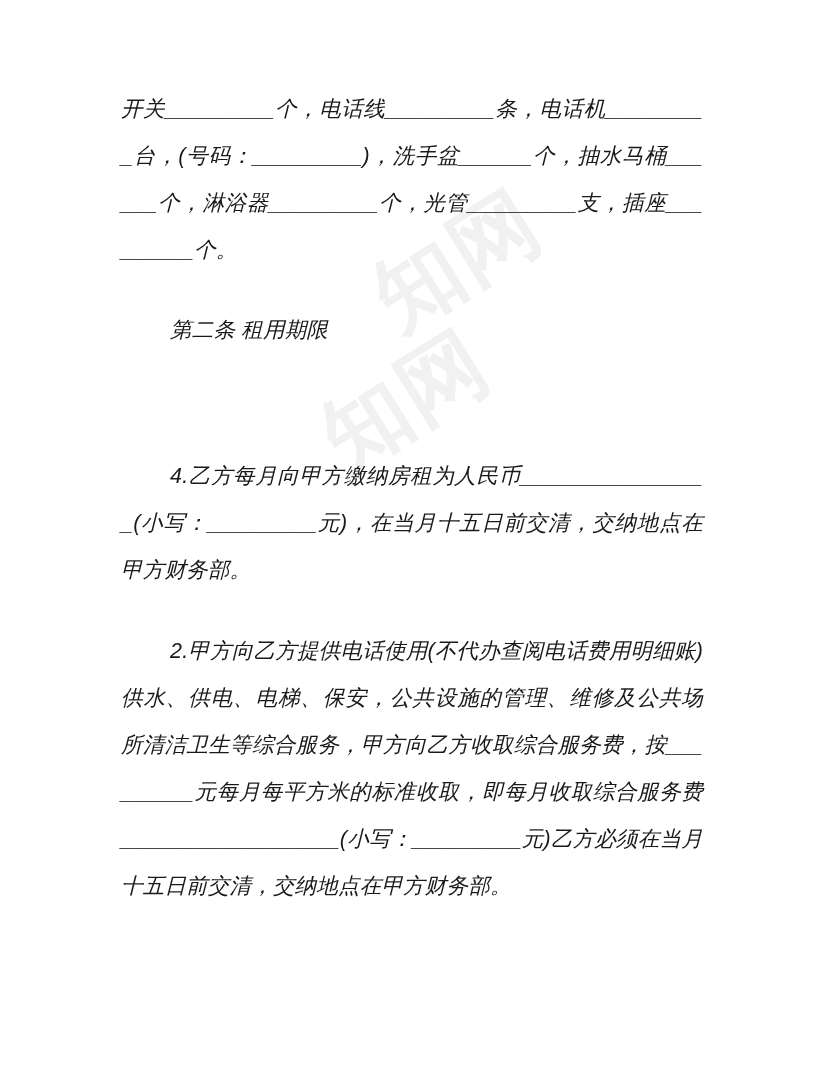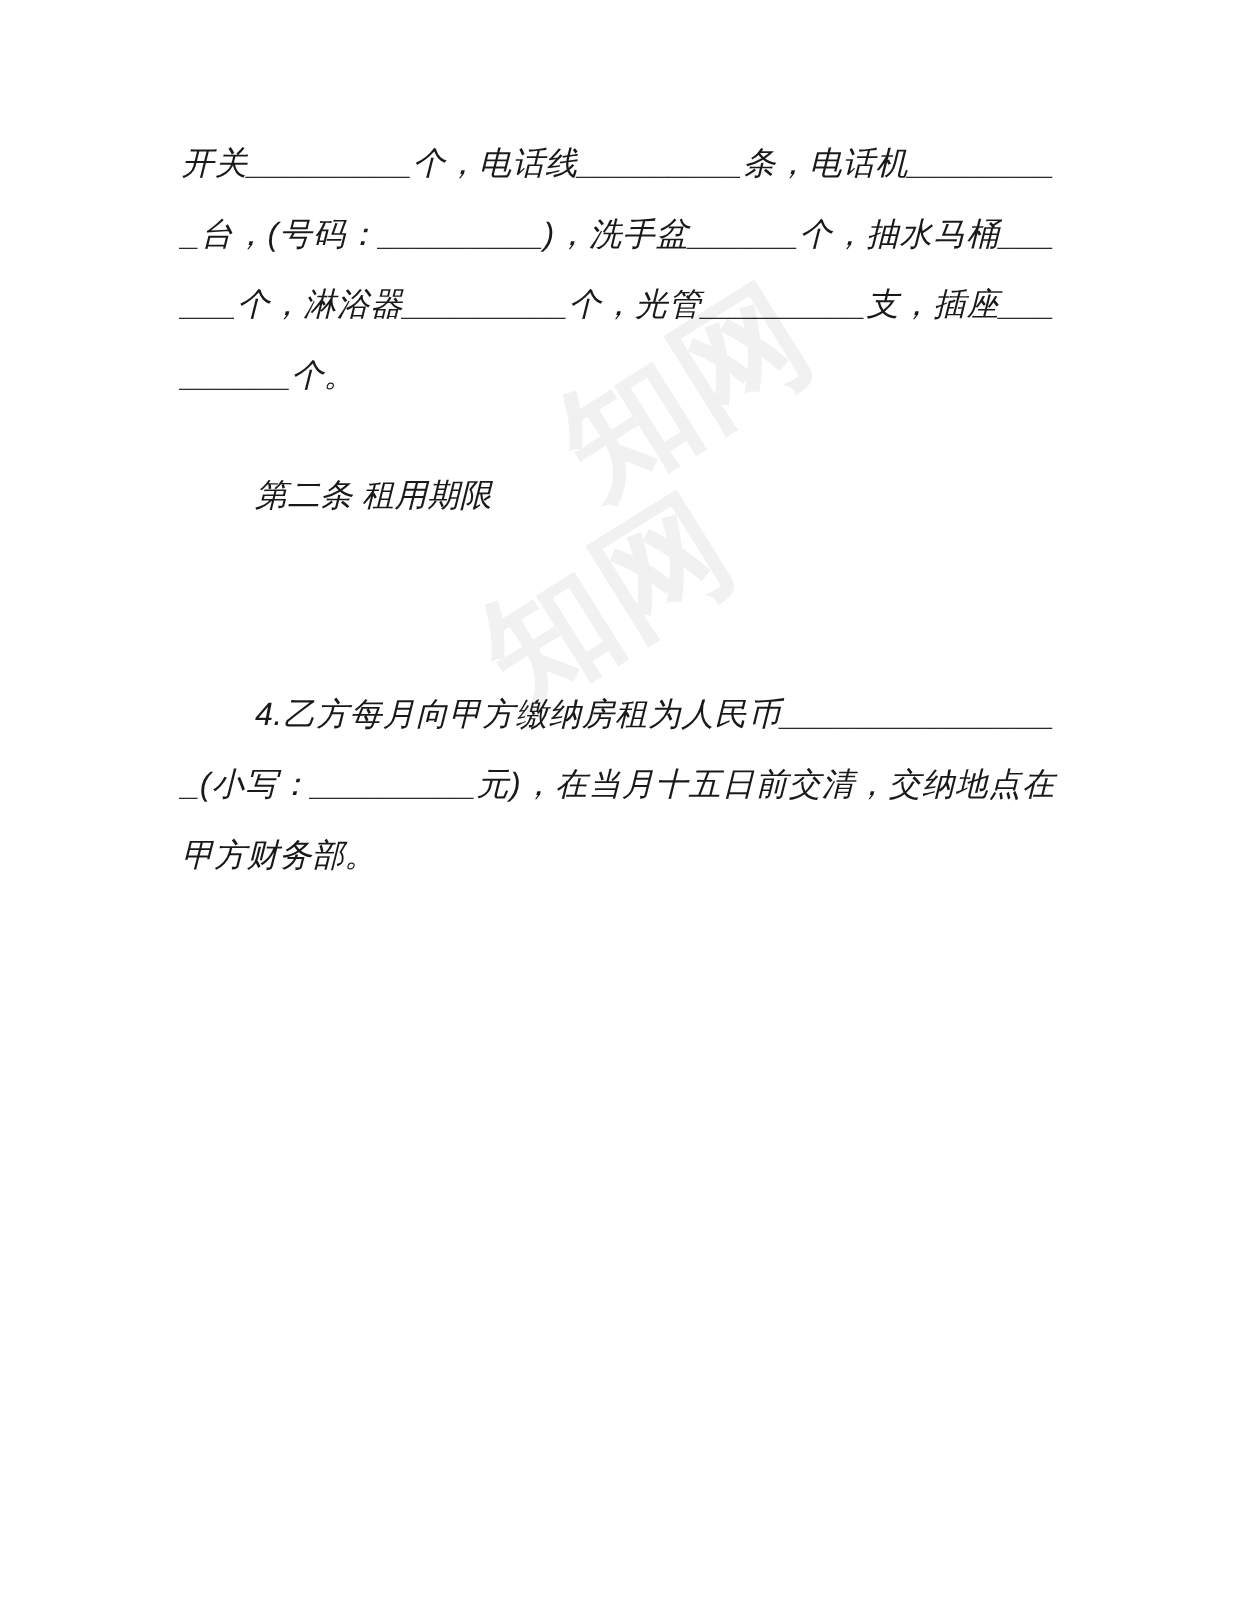--- a/index.html
+++ b/index.html
@@ -105,17 +105,18 @@
 
     <div class="gap-sm"></div>
 
 
     <div class="gap-sm"></div>
 
     <p class="para indent">4.乙方每月向甲方缴纳房租为人民币________________(小写：_________元)，在当月十五日前交清，交纳地点在甲方财务部。</p>
 
     <div class="gap-md"></div>
 
+    <p class="para indent">2.甲方向乙方提供电话使用(不代办查阅电话费用明细账)供水、供电、电梯、保安，公共设施的管理、维修及公共场所清洁卫生等综合服务，甲方向乙方收取综合服务费，按_________元每月每平方米的标准收取，即每月收取综合服务费__________________(小写：_________元)乙方必须在当月十五日前交清，交纳地点在甲方财务部。</p>
 
     <div class="gap-md"></div>
 
   </div>
 </div>
 
 </body></html>

